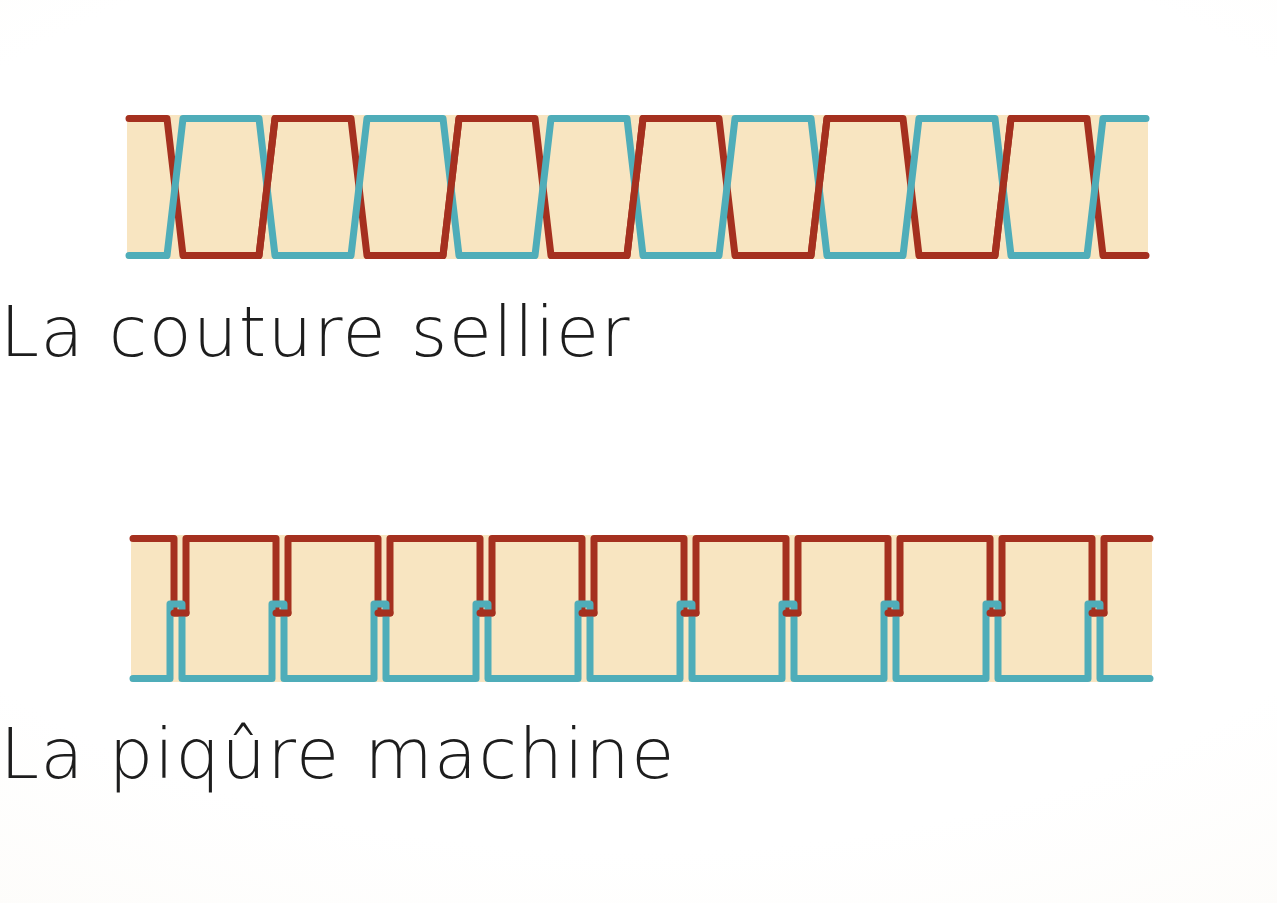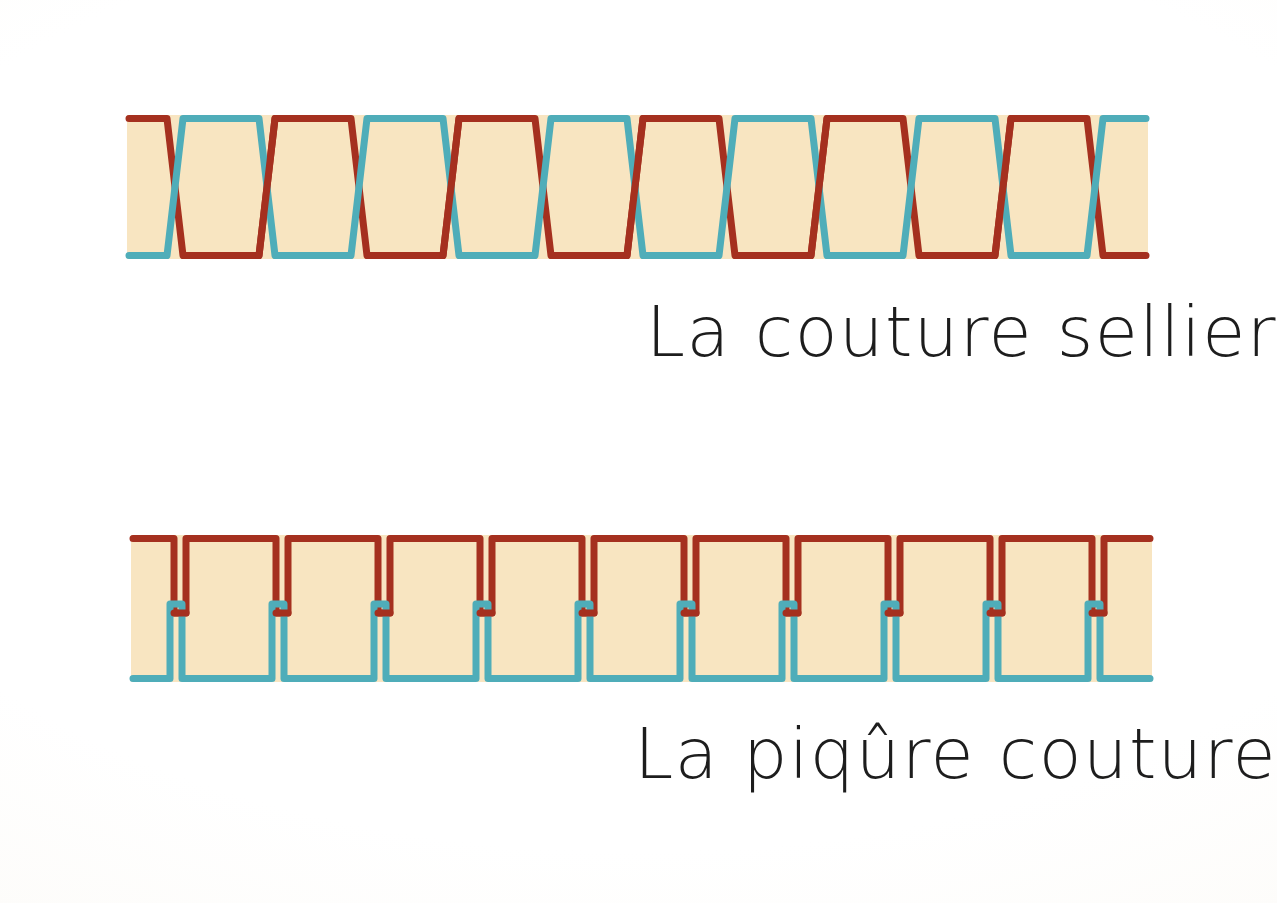--- a/index.html
+++ b/index.html
@@ -21,21 +21,21 @@
     left: 0;
     top: 0;
     width: 1277px;
     height: 903px;
     display: block;
   }
   .caption {
     position: absolute;
     left: 0;
     width: 100%;
-    text-align: right;
+    text-align: left;
     font-weight: 200;
     font-size: 70px;
     line-height: 1;
     letter-spacing: 1.5px;
     color: #1d1d1d;
     white-space: nowrap;
   }
   .caption-saddle  { top: 297px; }
   .caption-machine { top: 719px; }
 </style>
@@ -67,15 +67,15 @@
         <path fill="none" stroke-width="7" stroke-linecap="round" stroke-linejoin="round" d="M 684 613 L 696 613" stroke="#a5301f"></path>
         <path fill="none" stroke-width="7" stroke-linecap="round" stroke-linejoin="round" d="M 786 613 L 798 613" stroke="#a5301f"></path>
         <path fill="none" stroke-width="7" stroke-linecap="round" stroke-linejoin="round" d="M 888 613 L 900 613" stroke="#a5301f"></path>
         <path fill="none" stroke-width="7" stroke-linecap="round" stroke-linejoin="round" d="M 990 613 L 1002 613" stroke="#a5301f"></path>
         <path fill="none" stroke-width="7" stroke-linecap="round" stroke-linejoin="round" d="M 1092 613 L 1104 613" stroke="#a5301f"></path>
       </g>
   </svg>
 
   <div class="caption caption-saddle">La couture sellier</div>
 
-  <div class="caption caption-machine">La piqûre couture</div>
+  <div class="caption caption-machine">La piqûre machine</div>
 
 </div>
 
 </body></html>

